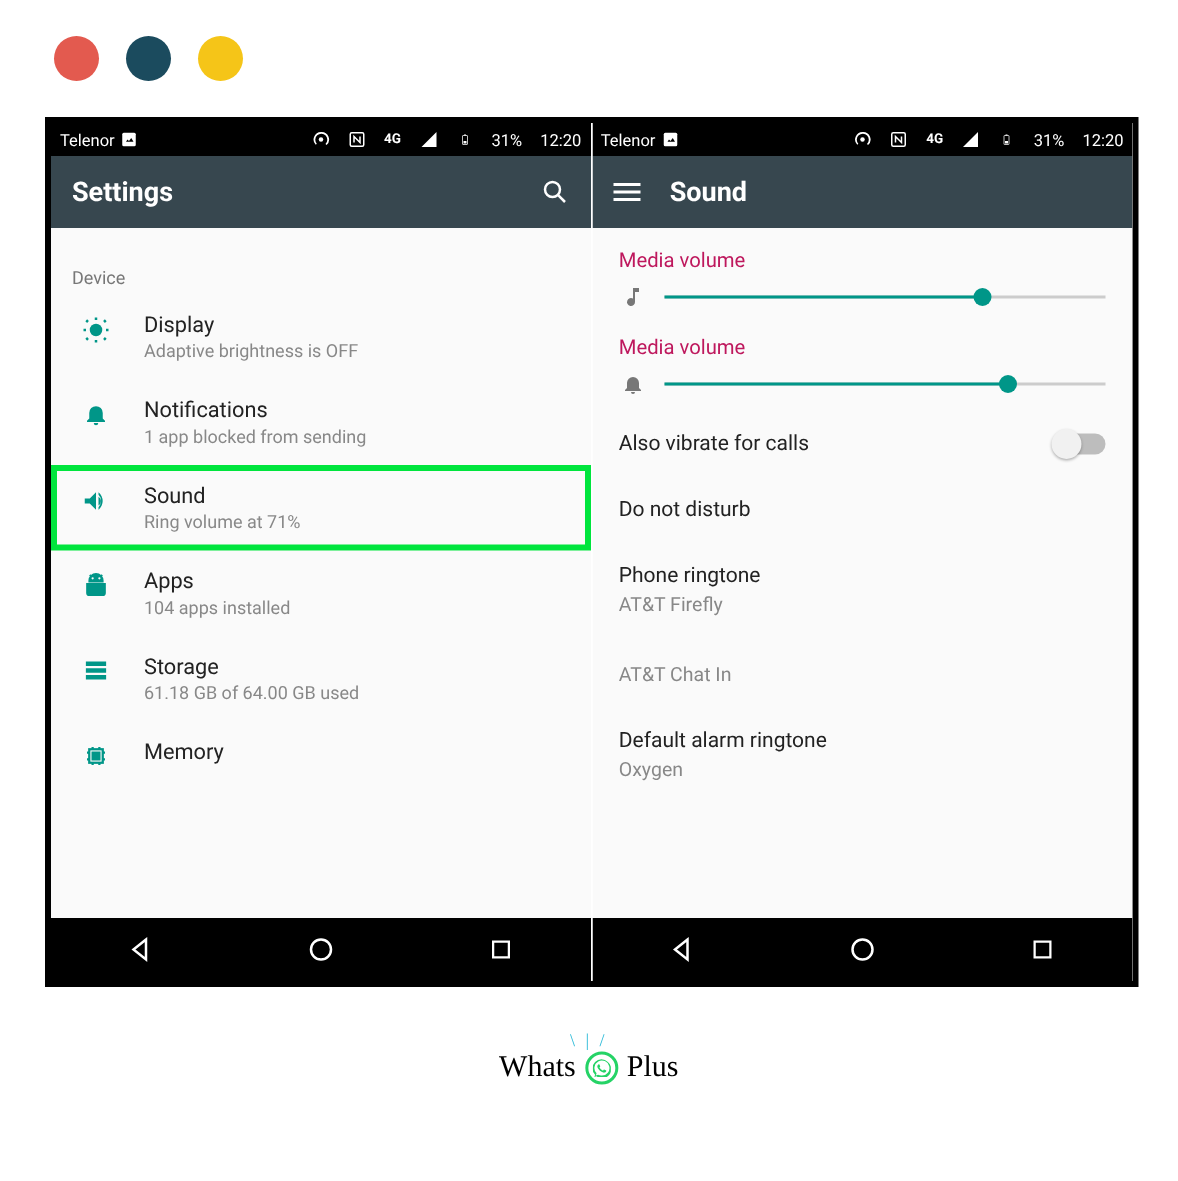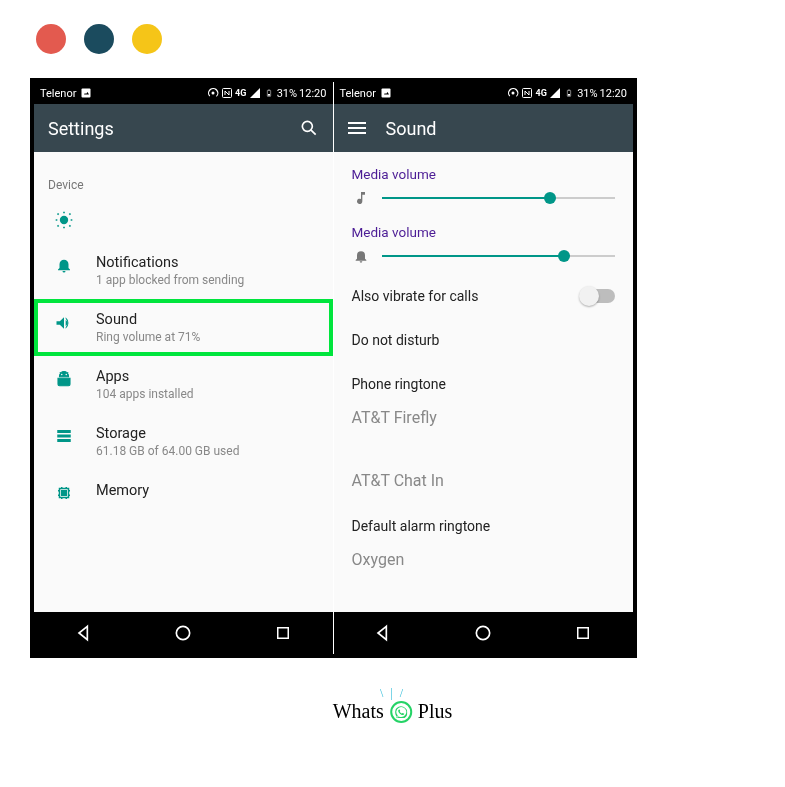--- a/index.html
+++ b/index.html
@@ -12,72 +12,72 @@
   }
   .dots { display: flex; gap: 18px; padding: 24px 0 0 36px; }
   .dot { width: 30px; height: 30px; border-radius: 50%; }
   .dot-red { background: #e35a4f; }
   .dot-blue { background: #1b4b5e; }
   .dot-yellow { background: #f5c518; }
 
   .frame {
     position: absolute;
     left: 30px; top: 78px;
-    width: 607px; height: 580px;
+    width: 729px; height: 580px;
     border: 4px solid #000;
     background: #fff;
     overflow: hidden;
     display: flex;
   }
   .phone { width: 50%; display: flex; flex-direction: column; overflow: hidden; }
   .phone-left { border-right: 1px solid #fff; }
 
   .statusbar {
     height: 22px; background: #000; color: #fff;
     display: flex; align-items: center; font-size: 11px;
     padding: 0 6px;
   }
   .sb-left { display: flex; align-items: center; gap: 4px; }
-  .sb-right { margin-left: auto; display: flex; align-items: center; gap: 2px; font-size: 11px; }
+  .sb-right { margin-left: auto; display: flex; align-items: center; gap: 12px; font-size: 11px; }
   .sb-icon { width: 12px; height: 12px; display: inline-flex; align-items: center; justify-content: center; }
 
   .appbar {
     height: 48px; background: #37474f; color: #fff;
     display: flex; align-items: center; padding: 0 14px;
     font-size: 18px;
   }
-  .appbar .title { font-weight: 400; }
+  .appbar .title { font-weight: 700; }
   .appbar .menu { margin-right: 20px; display:flex; flex-direction:column; gap:3px; width:18px;}
   .appbar .menu span { height:2px; background:#fff; }
   .appbar .search { margin-left: auto; }
 
   .content { flex: 1; background: #fafafa; overflow: hidden; }
 
   .section-header { font-size: 12px; color: #777; padding: 26px 14px 4px; }
 
   .list-item { display: flex; align-items: flex-start; padding: 12px 14px 12px 18px; position:relative; }
   .list-icon { width: 24px; display:flex; justify-content:center; padding-top:2px; color: #009688; }
   .list-text { margin-left: 20px; }
   .list-title { font-size: 14.5px; color: #222; }
   .list-sub { font-size: 12px; color: #888; margin-top: 2px; }
   .highlighted { outline: 4px solid #00e53d; outline-offset:-4px; }
 
   .sound-content { padding: 6px 0 0 0; }
   .sound-block { padding: 8px 18px 10px 18px; }
-  .sound-label { font-size: 13.5px; color: #4c1d95; margin-bottom: 8px; }
+  .sound-label { font-size: 13.5px; color: #be185d; margin-bottom: 8px; }
   .slider-row { display:flex; align-items:center; gap:12px; }
   .slider-icon { color: #777; width:18px; display:flex; justify-content:center; }
   .slider { flex:1; height: 2px; background: #ccc; position:relative; }
   .slider-fill { position:absolute; left:0; top:0; height:2px; background:#009688; }
   .slider-thumb { position:absolute; top:-5px; width:12px; height:12px; border-radius:50%; background:#009688; transform:translateX(-50%); }
 
   .sound-item { padding: 14px 18px; display:flex; align-items:center; }
   .sound-item-text { flex:1; }
   .sound-item-title { font-size: 14px; color:#222; }
-  .sound-item-sub { font-size:16px; color:#888; margin-top:16px; }
+  .sound-item-sub { font-size:13px; color:#888; margin-top:4px; }
   .toggle { width:34px; height:14px; border-radius:7px; background:#bdbdbd; position:relative; }
   .toggle-thumb { position:absolute; left:-2px; top:-3px; width:20px; height:20px; border-radius:50%; background:#f1f1f1; box-shadow:0 1px 2px rgba(0,0,0,0.3); }
 
   .navbar {
     height: 42px; background: #000; display:flex;
     justify-content:space-around; align-items:center;
   }
   .nav-btn { color:#fff; width:22px; height:22px; display:flex; align-items:center; justify-content:center; }
 
   .logo {
@@ -158,20 +158,24 @@
     <div class="content">
       <div class="section-header">Device</div>
 
       <div class="list-item">
         <span class="list-icon">
           <svg viewBox="0 0 24 24" width="20" height="20" fill="#009688">
               <circle cx="12" cy="12" r="5"></circle>
               <path d="M12 2v2M12 20v2M4 12H2M22 12h-2M5.6 5.6L4.2 4.2M19.8 19.8l-1.4-1.4M18.4 5.6l1.4-1.4M4.2 19.8l1.4-1.4" stroke="#009688" stroke-width="2"></path>
             </svg>
         </span>
+        <div class="list-text">
+          <div class="list-title">Display</div>
+          <div class="list-sub">Adaptive brightness is OFF</div>
+        </div>
       </div>
 
       <div class="list-item">
         <span class="list-icon">
           <svg viewBox="0 0 24 24" width="18" height="18" fill="#009688">
               <path d="M12 22a2 2 0 002-2h-4a2 2 0 002 2zm6-6V11a6 6 0 10-12 0v5l-2 2v1h16v-1l-2-2z"></path>
             </svg>
         </span>
         <div class="list-text">
           <div class="list-title">Notifications</div>

